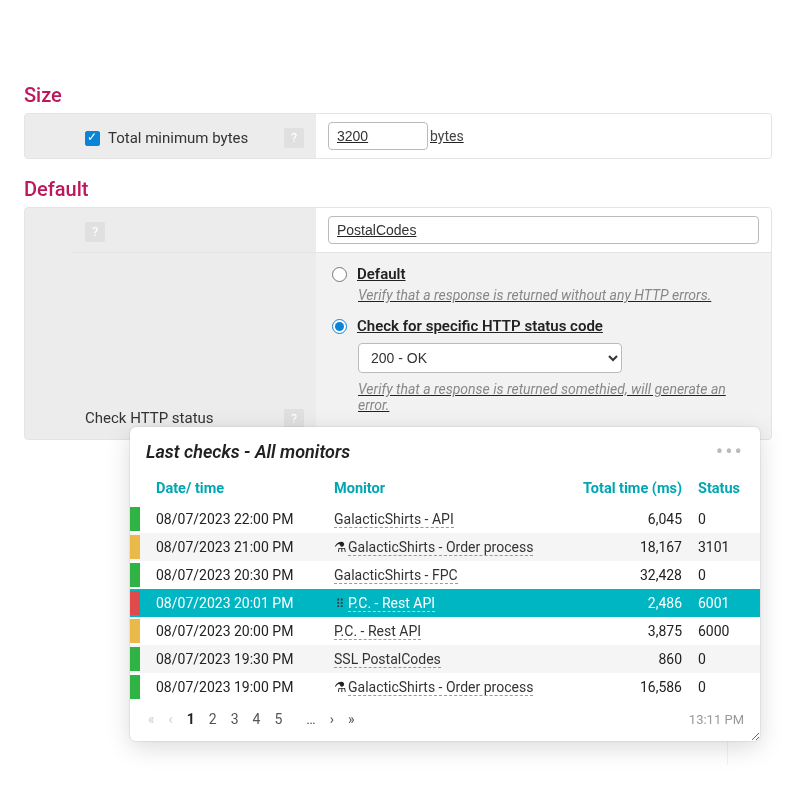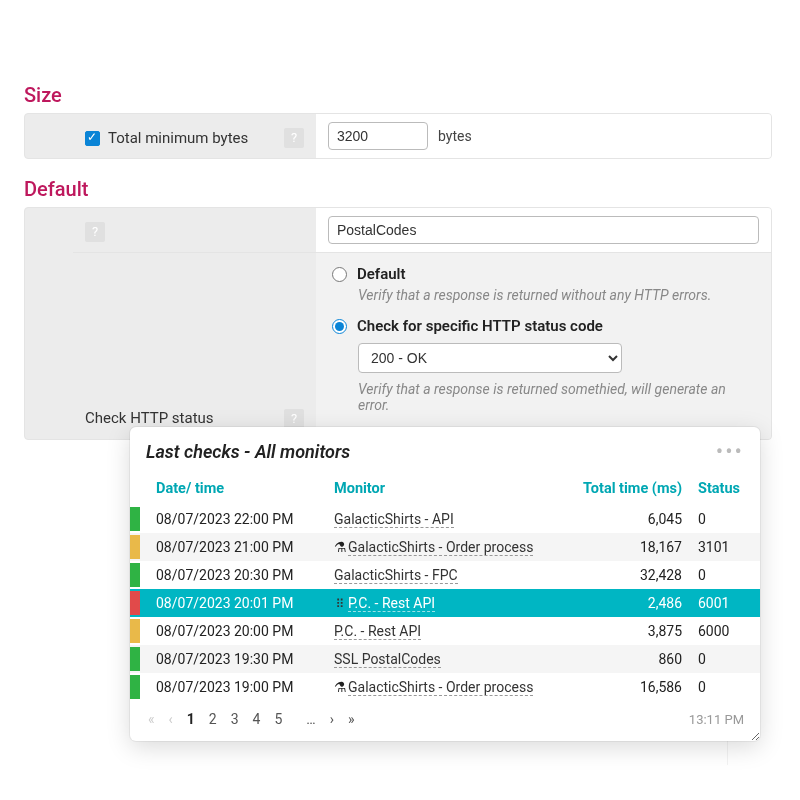--- a/index.html
+++ b/index.html
@@ -7,21 +7,21 @@
 
   .panel { margin: 0 28px 0 24px; border: 1px solid #e4e4e4; border-radius: 4px; overflow: hidden; background: #ececec; }
 
   .section-title { font-size: 20px; font-weight: 500; color: #be185d; margin: 0 0 6px 24px; }
   .section-title.first { padding-top: 83px; }
 
   .row { display: flex; align-items: flex-end; border-top: 1px solid #e4e4e4; margin-left: 48px; }
   .row:first-child { border-top: none; }
   .row-label { width: 243px; flex: 0 0 243px; background: #ececec; padding: 10px 12px; display: flex; align-items: center; gap: 8px; }
   .row-label .text { flex: 1; color: #333; font-size: 15px; }
-  .row-content { flex: 1; background: #fff; padding: 8px 12px; display: flex; align-items: center; gap: 10px; flex-wrap: wrap; }
+  .row-content { flex: 1; background: #fff; padding: 8px 12px; display: flex; align-items: center; gap: 2px; flex-wrap: wrap; text-decoration: underline; }
   .row-content.gray { background: #f2f2f2; }
   .row-content.radio-group { display: block; padding: 12px 16px; }
 
   .help-icon { width: 20px; height: 20px; background: #e0e0e0; color: #fff; font-size: 13px; line-height: 20px; text-align: center; border-radius: 2px; flex: 0 0 20px; }
 
   input[type="text"] { border: 1px solid #bbb; border-radius: 4px; padding: 5px 8px; font-size: 14px; color: #333; }
   input.small { width: 100px; }
   input.full { width: 100%; }
   select { border: 1px solid #bbb; border-radius: 4px; padding: 5px 8px; font-size: 14px; color: #333; background: #fff; width: 264px; }
 

